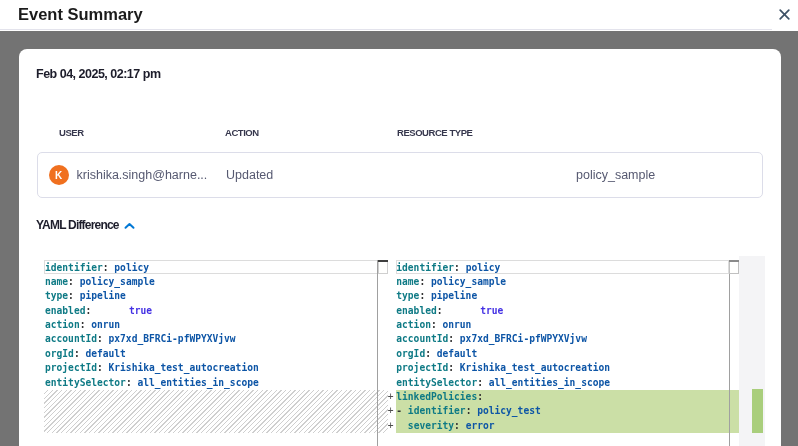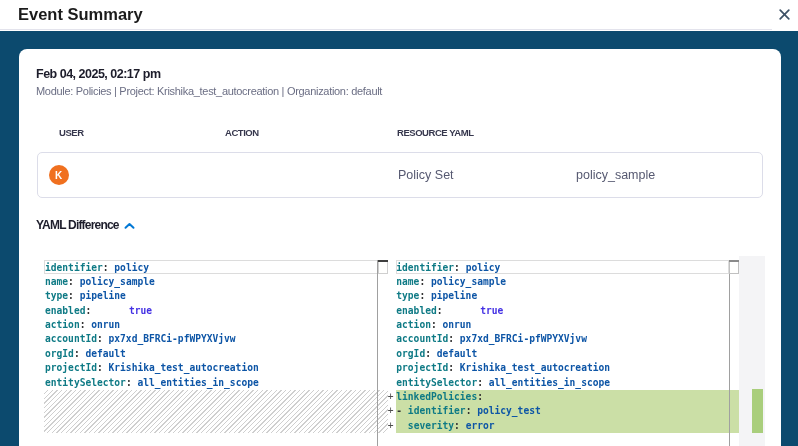--- a/index.html
+++ b/index.html
@@ -7,21 +7,21 @@
   body { font-family:"Liberation Sans","DejaVu Sans",sans-serif; }
   #stage { position:relative; width:798px; height:446px; overflow:hidden; background:#fff; }
 
   
   .hdr { position:absolute; left:0; top:0; width:772px; height:30px; background:#fff; border-bottom:1px solid #e3e3ec; }
   .hdr-title { position:absolute; left:18px; top:4.5px; font-size:16.5px; font-weight:700; color:#1b1b1b; letter-spacing:0; }
   .close-btn { position:absolute; left:774px; top:4px; width:20px; height:20px; cursor:pointer; display:flex; align-items:center; justify-content:center; }
   .close-btn svg { display:block; }
 
   
-  .modal-body { position:absolute; left:0; top:31px; width:798px; height:415px; background:#0c4a6e; }
+  .modal-body { position:absolute; left:0; top:31px; width:798px; height:415px; background:#737373; }
   .card { position:absolute; left:19px; top:18px; width:762px; height:397px; background:#fff; border-radius:8px 8px 0 0; }
 
   .date-line { position:absolute; left:17px; top:17.5px; font-size:12.5px; font-weight:700; letter-spacing:-0.5px; color:#1d1d2b; }
   .meta-line { position:absolute; left:17px; top:36px; font-size:11px; font-weight:400; letter-spacing:-0.3px; color:#6b6e84; }
 
   
   .th { position:absolute; top:77.5px; font-size:9.5px; font-weight:700; color:#36374d; letter-spacing:-0.45px; }
   .th-user { left:29px;margin-left:11px; } .th-action { left:206px; } .th-rtype { left:378px; } .th-rname { left:556px;margin-top:40px; }
   .rowbox { position:absolute; left:17.5px; top:103px; width:726px; height:46px; border:1px solid #dcdde9; border-radius:5px; background:#fff; }
   .avatar { position:absolute; left:11px; top:12px; width:20px; height:20px; border-radius:50%; background:#f0701f; color:#fff; font-size:10px; font-weight:700; display:flex; align-items:center; justify-content:center; }
@@ -79,30 +79,30 @@
       <svg width="11" height="11" viewBox="0 0 11 11">
         <path d="M1.2 1.2 L9.8 9.8 M9.8 1.2 L1.2 9.8" stroke="#3d5166" stroke-width="1.7" stroke-linecap="round" fill="none"></path>
       </svg>
     </div>
   </div>
 
   <div class="modal-body">
     <div class="card">
 
       <div class="date-line">Feb 04, 2025, 02:17 pm</div>
-      <div class="meta-line">Module: Policies | Project: Krishika_test_autocreation | Organization: default</div>
 
       <div class="th th-user">USER</div>
       <div class="th th-action">ACTION</div>
-      <div class="th th-rtype">RESOURCE YAML</div>
+      <div class="th th-rtype">RESOURCE TYPE</div>
       <div class="th th-rname">RESOURCE NAME</div>
 
       <div class="rowbox">
         <div class="avatar">K</div>
-        <div class="cell cell-rtype">Policy Set</div>
+        <div class="cell cell-user">krishika.singh@harne...</div>
+        <div class="cell cell-action">Updated</div>
         <div class="cell cell-rname">policy_sample</div>
       </div>
 
       <div class="section-label">
         <span style="letter-spacing:-0.8px;">YAML Difference</span>
         <svg width="11" height="8" viewBox="0 0 11 8">
           <path d="M1.5 5.8 L5.5 2 L9.5 5.8" stroke="#0278d5" stroke-width="2" stroke-linecap="round" stroke-linejoin="round" fill="none"></path>
         </svg>
       </div>
 

